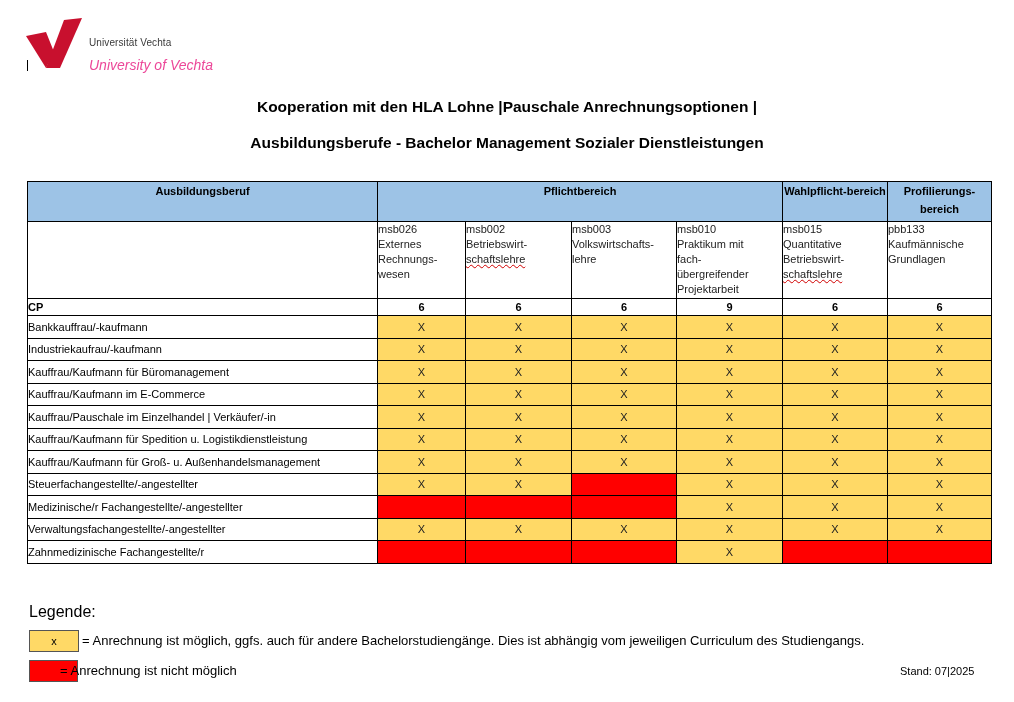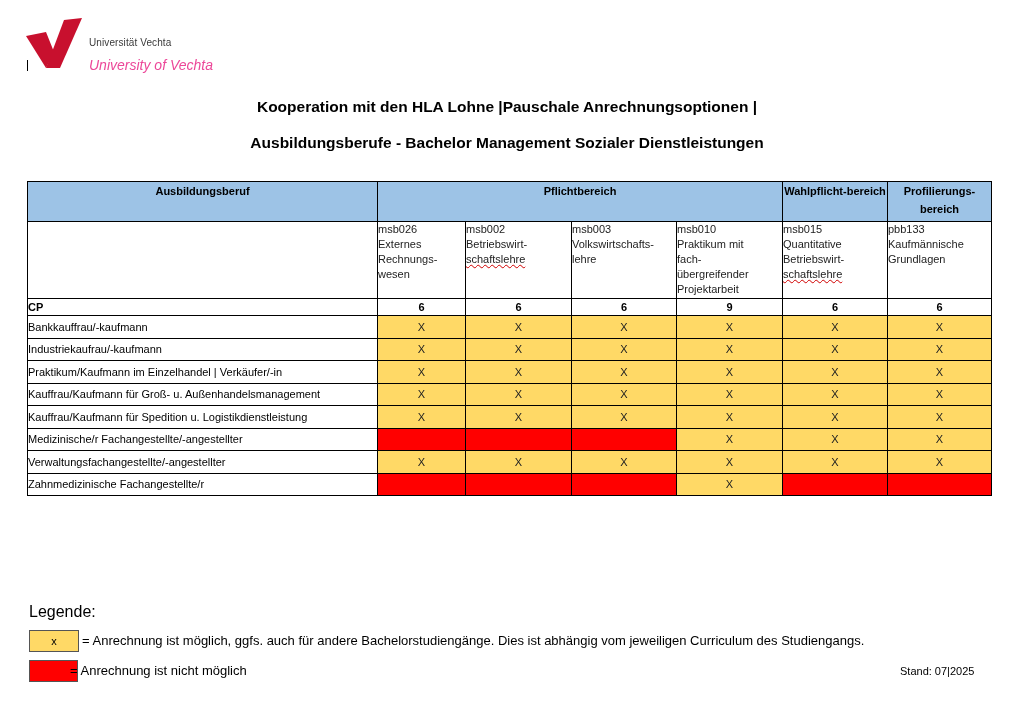--- a/index.html
+++ b/index.html
@@ -21,21 +21,21 @@
   td.cp { text-align:center; font-weight:bold; font-size:12px; }
   td.rowlabel { padding-left:7px; height:21.5px; font-size:11.5px; white-space:nowrap; }
   td.yes { background:#ffd966; text-align:center; font-size:11px; color:#222; }
   td.no { background:#ff0000; }
   .legend-title { position:absolute; left:29px; top:603px; font-size:16px; }
   .lg-box { position:absolute; left:29px; width:48px; height:20px; border:1px solid #555; }
   .lg-yes { top:630px; background:#ffd966; text-align:center; font-size:11px; line-height:20px; }
   .lg-no { top:660px; background:#ff0000; width:47px; }
   .lg-text { position:absolute; font-size:13px; }
   .lg-t1 { left:82px; top:633px;text-align:right; }
-  .lg-t2 { left:70px; top:663px; }
+  .lg-t2 { left:60px; top:663px; }
   .stand { position:absolute; left:900px; top:665px; font-size:11px; }
 </style>
 </head>
 <body>
 
 <div class="logo">
   <svg width="58" height="52" viewBox="0 0 58 52">
     <polygon points="0,18 20,14 28,34 20,50" fill="#c8102e"></polygon>
     <polygon points="20,50 38,2 56,0 34,50" fill="#c8102e"></polygon>
   </svg>
@@ -124,42 +124,69 @@
       <tr>
         <td class="rowlabel">Industriekaufrau/-kaufmann</td>
         <td class="yes">X</td>
         <td class="yes">X</td>
         <td class="yes">X</td>
         <td class="yes">X</td>
         <td class="yes">X</td>
         <td class="yes">X</td>
       </tr>
       <tr>
-        <td class="rowlabel">Praktikum/Kaufmann im Einzelhandel | Verkäufer/-in</td>
+        <td class="rowlabel">Kauffrau/Kaufmann für Büromanagement</td>
+        <td class="yes">X</td>
+        <td class="yes">X</td>
+        <td class="yes">X</td>
+        <td class="yes">X</td>
+        <td class="yes">X</td>
+        <td class="yes">X</td>
+      </tr>
+      <tr>
+        <td class="rowlabel">Kauffrau/Kaufmann im E-Commerce</td>
+        <td class="yes">X</td>
+        <td class="yes">X</td>
+        <td class="yes">X</td>
+        <td class="yes">X</td>
+        <td class="yes">X</td>
+        <td class="yes">X</td>
+      </tr>
+      <tr>
+        <td class="rowlabel">Kauffrau/Pauschale im Einzelhandel | Verkäufer/-in</td>
+        <td class="yes">X</td>
+        <td class="yes">X</td>
+        <td class="yes">X</td>
+        <td class="yes">X</td>
+        <td class="yes">X</td>
+        <td class="yes">X</td>
+      </tr>
+      <tr>
+        <td class="rowlabel">Kauffrau/Kaufmann für Spedition u. Logistikdienstleistung</td>
         <td class="yes">X</td>
         <td class="yes">X</td>
         <td class="yes">X</td>
         <td class="yes">X</td>
         <td class="yes">X</td>
         <td class="yes">X</td>
       </tr>
       <tr>
         <td class="rowlabel">Kauffrau/Kaufmann für Groß- u. Außenhandelsmanagement</td>
         <td class="yes">X</td>
         <td class="yes">X</td>
         <td class="yes">X</td>
         <td class="yes">X</td>
         <td class="yes">X</td>
         <td class="yes">X</td>
       </tr>
       <tr>
-        <td class="rowlabel">Kauffrau/Kaufmann für Spedition u. Logistikdienstleistung</td>
-        <td class="yes">X</td>
-        <td class="yes">X</td>
-        <td class="yes">X</td>
+        <td class="rowlabel">Steuerfachangestellte/-angestellter</td>
+        <td class="yes">X</td>
+        <td class="yes">X</td>
+        <td class="no"></td>
         <td class="yes">X</td>
         <td class="yes">X</td>
         <td class="yes">X</td>
       </tr>
       <tr>
         <td class="rowlabel">Medizinische/r Fachangestellte/-angestellter</td>
         <td class="no"></td>
         <td class="no"></td>
         <td class="no"></td>
         <td class="yes">X</td>

